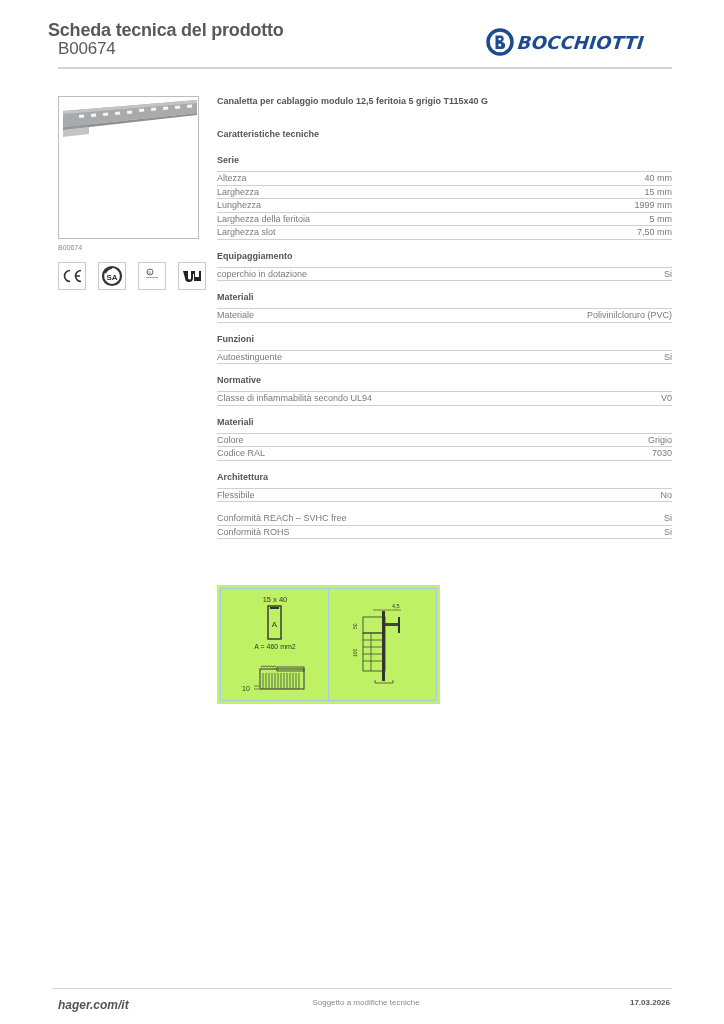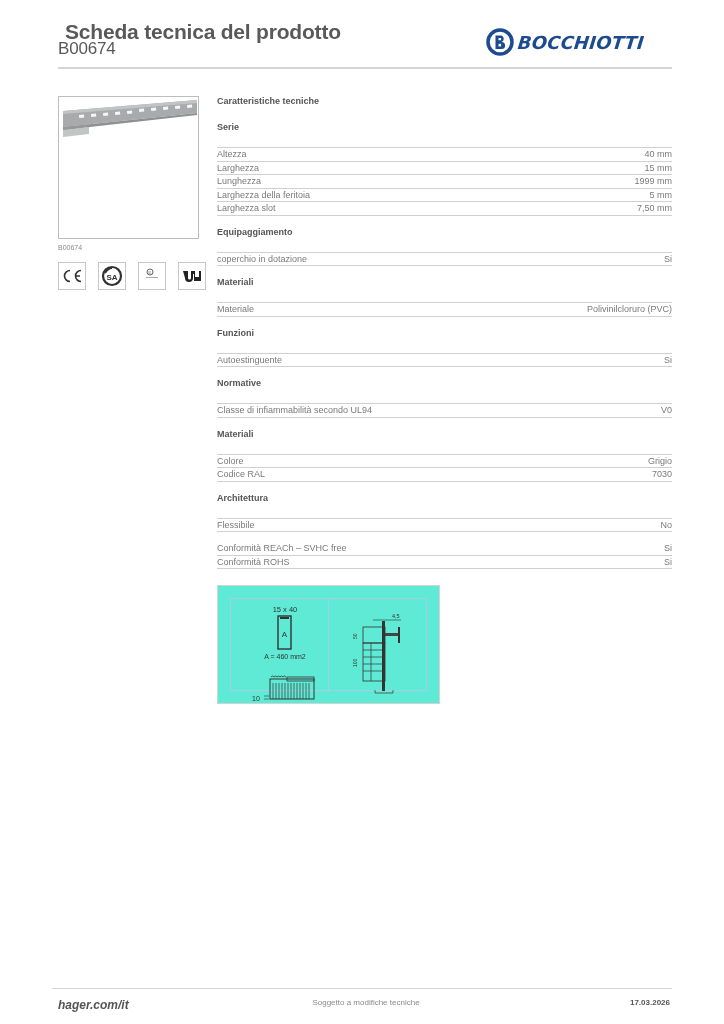--- a/index.html
+++ b/index.html
@@ -1,42 +1,42 @@
 <!DOCTYPE html>
 <html><head>
 <meta charset="utf-8">
 <style>
   * { box-sizing: border-box; margin: 0; padding: 0; }
   html, body { width: 724px; height: 1024px; background: #ffffff; overflow: hidden; }
   body { position: relative; font-family: "Liberation Sans", sans-serif; color: #5a5a5a; }
 
-  .header-title { position: absolute; left: 65px; top: 20px; font-size: 21px; font-weight: bold; color: #595959; letter-spacing: -0.2px; }
+  .header-title { position: absolute; left: 48px; top: 20px; font-size: 18px; font-weight: bold; color: #595959; letter-spacing: -0.2px; }
   .header-code { position: absolute; left: 58px; top: 39px; font-size: 17px; color: #595959; letter-spacing: -0.2px; }
   .header-rule { position: absolute; left: 58px; right: 52px; top: 67px; height: 2px; background: #d4d4d4; }
 
   .logo { position: absolute; left: 486px; top: 28px; display: flex; align-items: center; gap: 4px; }
   .logo-mark { width: 28px; height: 28px; }
   .logo-text { font-family: "DejaVu Sans", sans-serif; font-weight: bold; font-style: italic; font-size: 18px; color: #1c4b8f; letter-spacing: 0.2px; transform: skewX(-6deg); }
 
   .product-image { position: absolute; left: 58px; top: 96px; width: 141px; height: 143px; border: 1.5px solid #bdbdbd; background: #fff; overflow: hidden; }
   .product-caption { position: absolute; left: 58px; top: 244px; font-size: 7px; color: #8a8a8a; }
 
   .cert-row { position: absolute; left: 58px; top: 262px; display: flex; gap: 12px; }
   .cert { width: 28px; height: 28px; border: 1px solid #c8c8c8; display: flex; align-items: center; justify-content: center; }
 
   .main { position: absolute; left: 217px; top: 96px; width: 455px; }
   .product-desc { font-size: 9px; font-weight: bold; color: #555; height: 33px; }
   .tech-title { font-size: 9px; font-weight: bold; color: #555; height: 25px; }
 
-  .group-title { font-size: 9px; font-weight: bold; color: #555; line-height: 12px; padding-bottom: 14px; border-bottom: 1.5px solid #d0d0d0; }
+  .group-title { font-size: 9px; font-weight: bold; color: #555; line-height: 12px; padding-bottom: 5px; border-bottom: 1.5px solid #d0d0d0; }
   .row { display: flex; justify-content: space-between; font-size: 9px; color: #7a7a7a; line-height: 12.5px; border-bottom: 1.5px solid #d0d0d0; }
   .group { margin-bottom: 10px; }
 
   .illus-title { font-size: 9px; font-weight: bold; color: #555; margin-top: 8px; height: 16px; }
-  .drawings { position: absolute; left: 217px; top: 585px; width: 223px; height: 119px; border: 1.5px solid #d3d3d3; padding: 12px; display: flex; background: #5eead4; }
+  .drawings { position: absolute; left: 217px; top: 585px; width: 223px; height: 119px; border: 1.5px solid #d3d3d3; padding: 2px; display: flex; background: #bef264; }
   .drawing-panel { flex: 1; border: 1px solid #a8cde3; position: relative; }
   .drawing-panel + .drawing-panel { border-left: none; }
 
   .footer-rule { position: absolute; left: 52px; right: 52px; top: 988px; height: 1px; background: #d4d4d4; }
   .footer-left { position: absolute; left: 58px; top: 998px; font-size: 12px; font-weight: bold; color: #555; font-style: italic; }
   .footer-center { position: absolute; left: 0; right: 0; top: 998px; text-align: center; font-size: 8px; color: #8a8a8a; padding-left: 8px; }
   .footer-right { position: absolute; right: 54px; top: 998px; font-size: 8px; font-weight: bold; color: #555; }
 </style>
 </head>
 <body>
@@ -102,20 +102,21 @@
     </svg>
   </div>
   <div class="cert">
     <svg width="22" height="16" viewBox="0 0 22 16">
       <path d="M2 3 h5 v7 a1.5 1.5 0 0 0 3 0 v-7 h4 v6 h4 v-6 h2 v10 h-7 v-7 h-1 v4 a4 4 0 0 1 -8 0 z" fill="#222"></path>
     </svg>
   </div>
 </div>
 
 <div class="main">
+  <div class="product-desc">Canaletta per cablaggio modulo 12,5 feritoia 5 grigio T115x40 G</div>
   <div class="tech-title">Caratteristiche tecniche</div>
 
   <div class="group">
     <div class="group-title">Serie</div>
     <div class="row">
         <span>Altezza</span>
         <span>40 mm</span>
       </div>
     <div class="row">
         <span>Larghezza</span>

